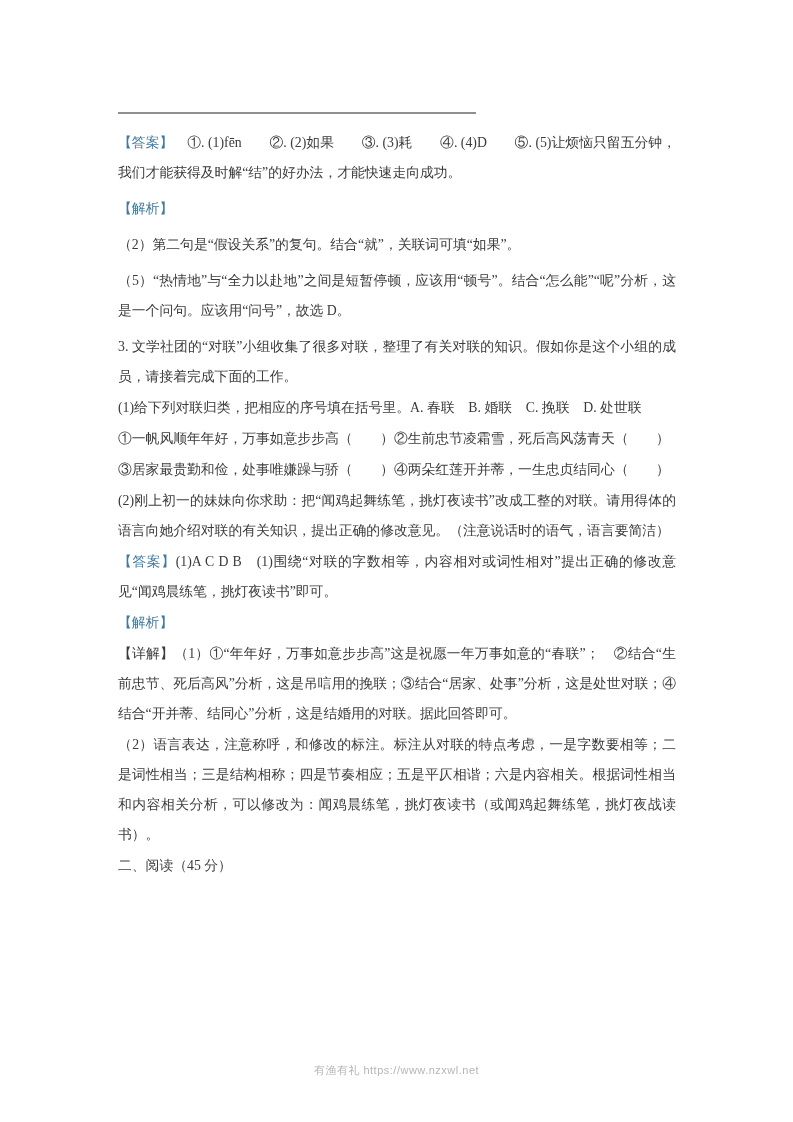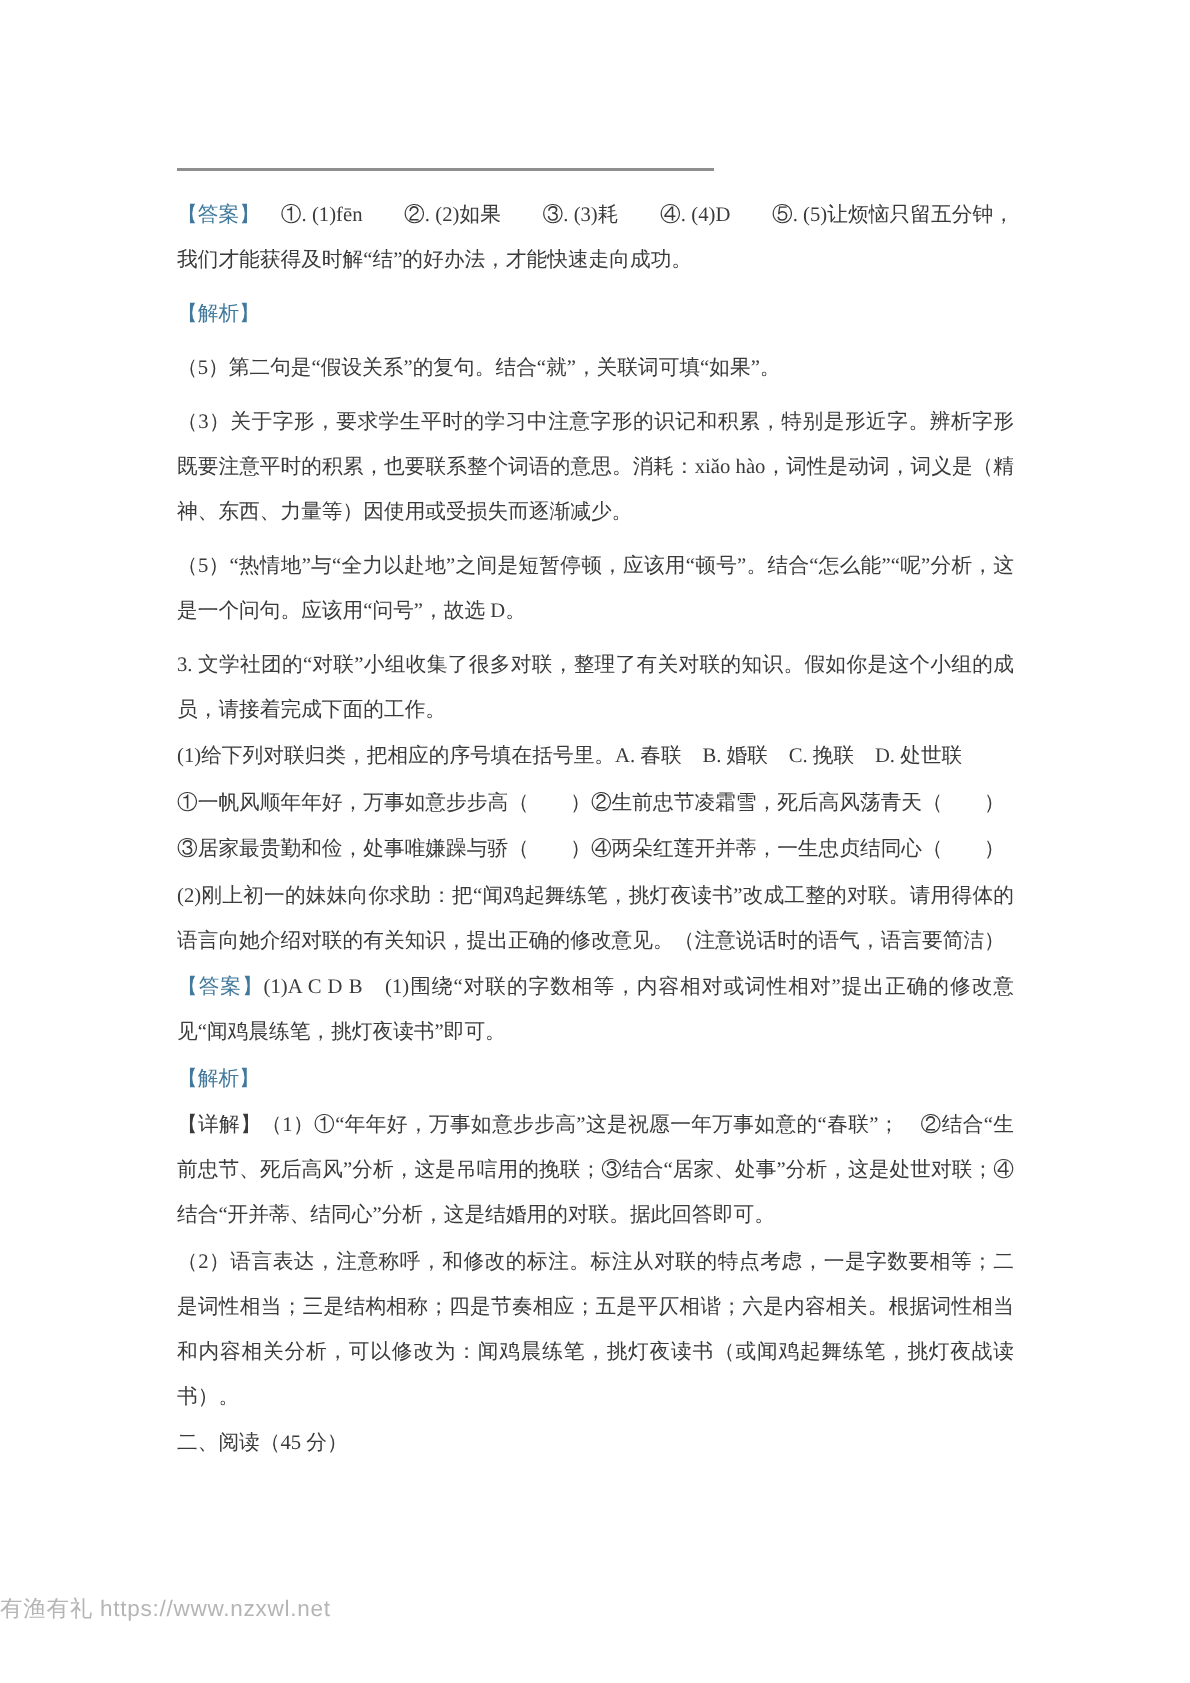--- a/index.html
+++ b/index.html
@@ -35,38 +35,37 @@
     margin:0 0 1px 0;
     text-align:justify;
     word-break:break-all;
   }
   p.para.loose{margin-bottom:6px;}
   .label-blue{color:var(--accent);}
   .label-plain{color:var(--body-text);}
   .footer{
     position:absolute;
     left:0;right:0;top:1063px;
-    text-align:left;
+    text-align:center;
     font-family:"Liberation Sans","DejaVu Sans",sans-serif;
-    font-size:15px;
+    font-size:11px;
     color:var(--footer-text);
     letter-spacing:0.5px;
   }
 </style>
 </head>
 <body>
 
 <div class="page">
   <div class="content">
     <hr class="divider">
     <div>
         <p class="para loose"><span class="label-blue">【答案】</span><span>　①. (1)fēn　　②. (2)如果　　③. (3)耗　　④. (4)D　　⑤. (5)让烦恼只留五分钟，我们才能获得及时解“结”的好办法，才能快速走向成功。</span></p>
         <p class="para loose"><span class="label-blue">【解析】</span></p>
-        <p class="para loose"><span>（5）第二句是“假设关系”的复句。结合“就”，关联词可填“如果”。</span></p>
-        <p class="para loose"><span>（3）关于字形，要求学生平时的学习中注意字形的识记和积累，特别是形近字。辨析字形既要注意平时的积累，也要联系整个词语的意思。消耗：xiǎo hào，词性是动词，词义是（精神、东西、力量等）因使用或受损失而逐渐减少。</span></p>
+        <p class="para loose"><span>（2）第二句是“假设关系”的复句。结合“就”，关联词可填“如果”。</span></p>
         <p class="para loose"><span>（5）“热情地”与“全力以赴地”之间是短暂停顿，应该用“顿号”。结合“怎么能”“呢”分析，这是一个问句。应该用“问号”，故选 D。</span></p>
         <p class="para"><span>3. 文学社团的“对联”小组收集了很多对联，整理了有关对联的知识。假如你是这个小组的成员，请接着完成下面的工作。</span></p>
         <p class="para"><span>(1)给下列对联归类，把相应的序号填在括号里。A. 春联　B. 婚联　C. 挽联　D. 处世联</span></p>
         <p class="para"><span>①一帆风顺年年好，万事如意步步高（　　）②生前忠节凌霜雪，死后高风荡青天（　　）</span></p>
         <p class="para"><span>③居家最贵勤和俭，处事唯嫌躁与骄（　　）④两朵红莲开并蒂，一生忠贞结同心（　　）</span></p>
         <p class="para"><span>(2)刚上初一的妹妹向你求助：把“闻鸡起舞练笔，挑灯夜读书”改成工整的对联。请用得体的语言向她介绍对联的有关知识，提出正确的修改意见。（注意说话时的语气，语言要简洁）</span></p>
         <p class="para"><span class="label-blue">【答案】</span><span>(1)A C D B　(1)围绕“对联的字数相等，内容相对或词性相对”提出正确的修改意见“闻鸡晨练笔，挑灯夜读书”即可。</span></p>
         <p class="para"><span class="label-blue">【解析】</span></p>
         <p class="para"><span class="label-plain">【详解】</span><span>（1）①“年年好，万事如意步步高”这是祝愿一年万事如意的“春联”；　②结合“生前忠节、死后高风”分析，这是吊唁用的挽联；③结合“居家、处事”分析，这是处世对联；④结合“开并蒂、结同心”分析，这是结婚用的对联。据此回答即可。</span></p>
         <p class="para"><span>（2）语言表达，注意称呼，和修改的标注。标注从对联的特点考虑，一是字数要相等；二是词性相当；三是结构相称；四是节奏相应；五是平仄相谐；六是内容相关。根据词性相当和内容相关分析，可以修改为：闻鸡晨练笔，挑灯夜读书（或闻鸡起舞练笔，挑灯夜战读书）。</span></p>

